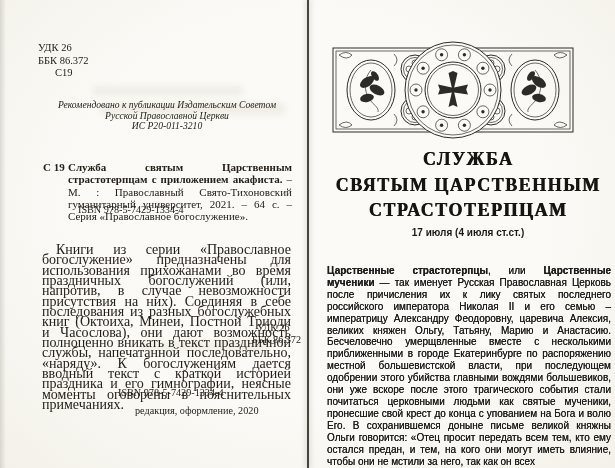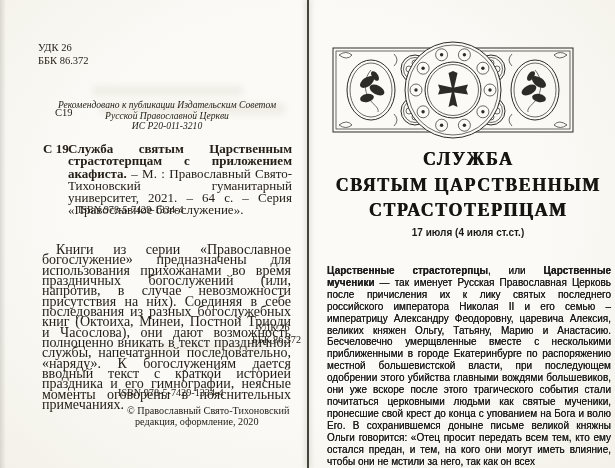--- a/index.html
+++ b/index.html
@@ -10,25 +10,25 @@
   }
   [data-name]{box-sizing:border-box;}
   
   .gutter{position:absolute;left:307px;top:0;width:2px;height:468px;background:#46423c;
           box-shadow:2px 0 4px rgba(60,55,45,.18), -2px 0 4px rgba(60,55,45,.18);}
   .edge-shade{position:absolute;left:0;top:0;width:6px;height:468px;
           background:linear-gradient(90deg, rgba(90,85,75,.18), rgba(90,85,75,0));}
   .ghost{position:absolute;background:#e7e4da;filter:blur(3px);opacity:.55;border-radius:3px;}
   
   .udk-top{position:absolute;left:38px;top:42px;font-size:10.5px;line-height:12.5px;}
-  .udk-top .indent{padding-left:17px;margin-top:40px;}
+  .udk-top .indent{padding-left:17px;}
   .approval{position:absolute;left:42px;top:100px;width:250px;text-align:center;
             font-style:italic;font-size:9.6px;line-height:10.6px;}
-  .catalog{position:absolute;left:43px;top:143px;width:249px;padding-left:25px;
-           font-size:13px;line-height:12.3px;text-align:justify;}
+  .catalog{position:absolute;left:43px;top:161px;width:249px;padding-left:25px;
+           font-size:11px;line-height:12.3px;text-align:justify;}
   .catalog .code{position:absolute;left:0;top:0;font-weight:bold;}
   .catalog b{font-weight:bold;}
   .isbn-cat{position:absolute;left:78px;top:204px;font-size:10.2px;}
   .annotation{position:absolute;left:42px;top:217px;width:249px;
               font-size:14px;line-height:10.35px;text-align:justify;text-indent:14px;margin-top:28px;}
   .udk-bottom{position:absolute;left:252px;top:322px;font-size:10.2px;line-height:12px;}
   .udk-bottom .indent{padding-left:5px;}
   .isbn-bottom{position:absolute;left:118px;top:387px;font-size:10.2px;}
   .copyright{position:absolute;left:127px;top:406px;font-size:10.2px;line-height:10.6px;}
   .copyright .cont{padding-left:8px;}
@@ -82,21 +82,20 @@
     <div class="annotation" data-name="series-annotation">Книги из серии «Православное богослужение» предназначены для использования прихожанами во время праздничных богослужений (или, напротив, в случае невозможности присутствия на них). Соединяя в себе последования из разных богослужебных книг (Октоиха, Минеи, Постной Триоди и Часослова), они дают возможность полноценно вникать в текст праздничной службы, напечатанной последовательно, «наряду». К богослужениям дается вводный текст с краткой историей праздника и его гимнографии, неясные моменты оговорены в пояснительных примечаниях.</div>
 
     <div class="udk-bottom" data-name="udk-bbk-block-bottom">
       <div class="indent" data-name="udk-code">УДК 26</div>
       <div data-name="bbk-code">ББК 86.372</div>
     </div>
 
     <div class="isbn-bottom" data-name="isbn-bottom">ISBN 978-5-7429-1334-4</div>
 
     <div class="copyright" data-name="copyright-block">
-      <div data-name="copyright-line">© Православный Свято-Тихоновский</div>
       <div class="cont" data-name="copyright-line">редакция, оформление, 2020</div>
     </div>
   </div>
 
   <div class="gutter" data-name="page-gutter-line"></div>
 
   <div data-name="right-page">
 
     <svg class="headpiece" data-name="headpiece-ornament" width="244" height="102" viewBox="0 0 244 102" aria-hidden="true">
 

